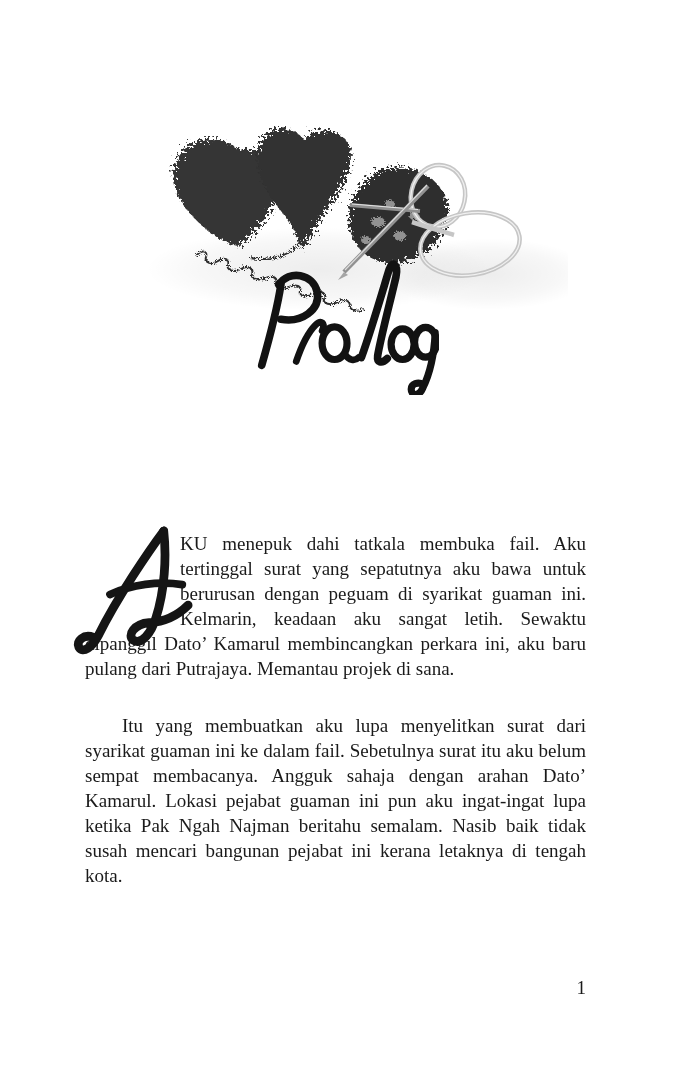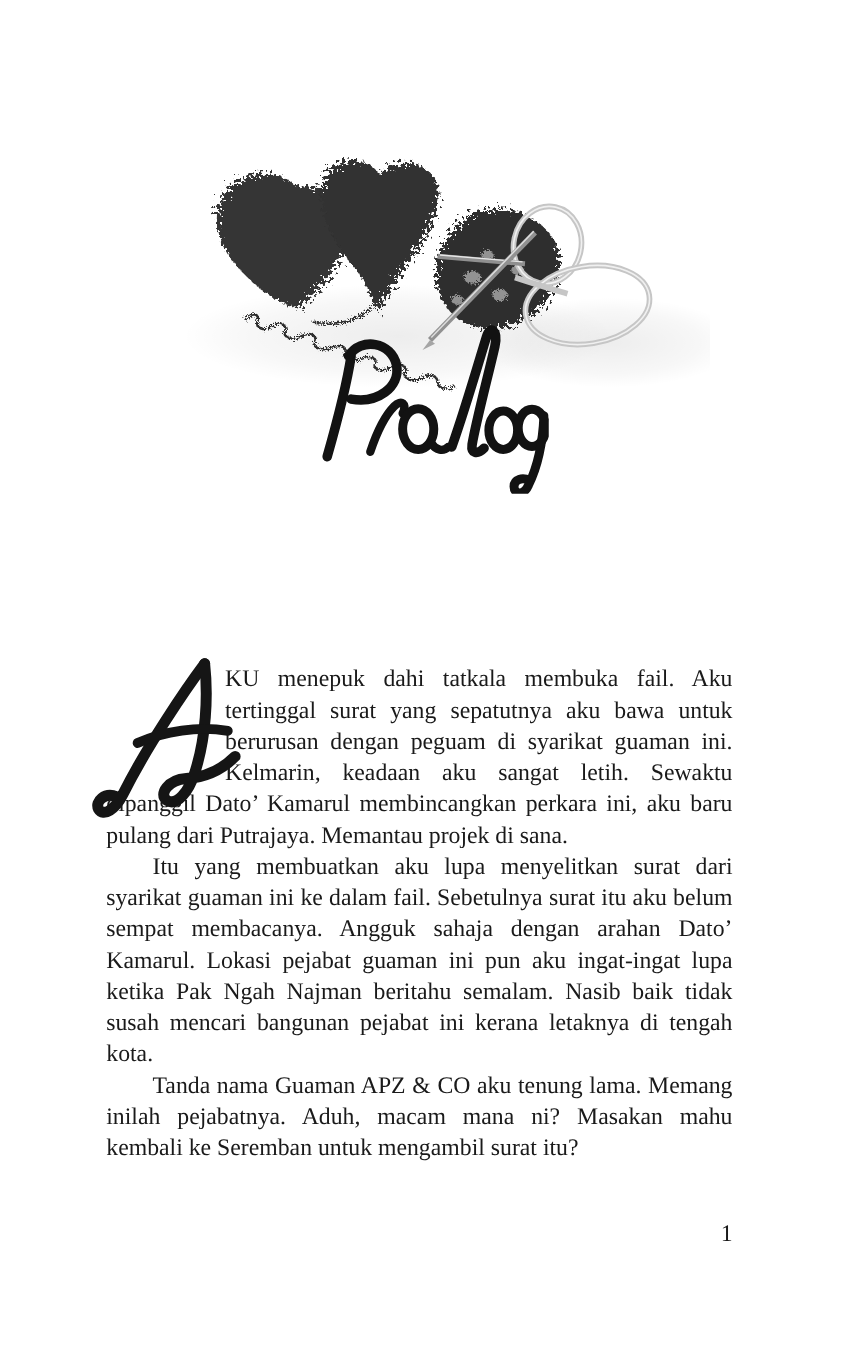--- a/index.html
+++ b/index.html
@@ -51,20 +51,21 @@
     font-size: 19px;
     line-height: 25px;
     text-align: justify;
     color: #1a1a1a;
   }
   .para {
     margin: 0;
   }
   .para.indent {
     text-indent: 37px;
+    margin-top: 32px;
   }
   .para.first {
     position: relative;
     text-indent: 0;
   }
   .dc-spacer {
     float: left;
     width: 95px;
     height: 100px;
   }
@@ -176,20 +177,17 @@
           <path d="M95 7 C80 27 48 74 28 114 C22 126 12 133 8 126 C5 120 13 112 23 116"></path>
           <path d="M95 7 C98 34 96 68 87 96 C82 112 72 124 64 119 C57 114 65 102 80 101 C98 100 110 93 120 83"></path>
           <path d="M40 72 C62 62 90 58 114 62" stroke-width="8"></path>
         </g>
       </svg>
       <span class="sr">A</span><span>KU menepuk dahi tatkala membuka fail. Aku tertinggal surat yang sepatutnya aku bawa untuk berurusan dengan peguam di syarikat guaman ini. Kelmarin, keadaan aku sangat letih. Sewaktu dipanggil Dato’ Kamarul membincangkan perkara ini, aku baru pulang dari Putrajaya. Memantau projek di sana.</span>
     </p>
     <p class="para indent">
       <span>Itu yang membuatkan aku lupa menyelitkan surat dari syarikat guaman ini ke dalam fail. Sebetulnya surat itu aku belum sempat membacanya. Angguk sahaja dengan arahan Dato’ Kamarul. Lokasi pejabat guaman ini pun aku ingat-ingat lupa ketika Pak Ngah Najman beritahu semalam. Nasib baik tidak susah mencari bangunan pejabat ini kerana letaknya di tengah kota.</span>
     </p>
-    <p class="para indent">
-      <span>Tanda nama Guaman APZ &amp; CO aku tenung lama. Memang inilah pejabatnya.  Aduh, macam mana ni? Masakan mahu kembali ke Seremban untuk mengambil surat itu?</span>
-    </p>
   </div>
 
   <div class="pagenum">1</div>
 
 </div>
 
 </body></html>

